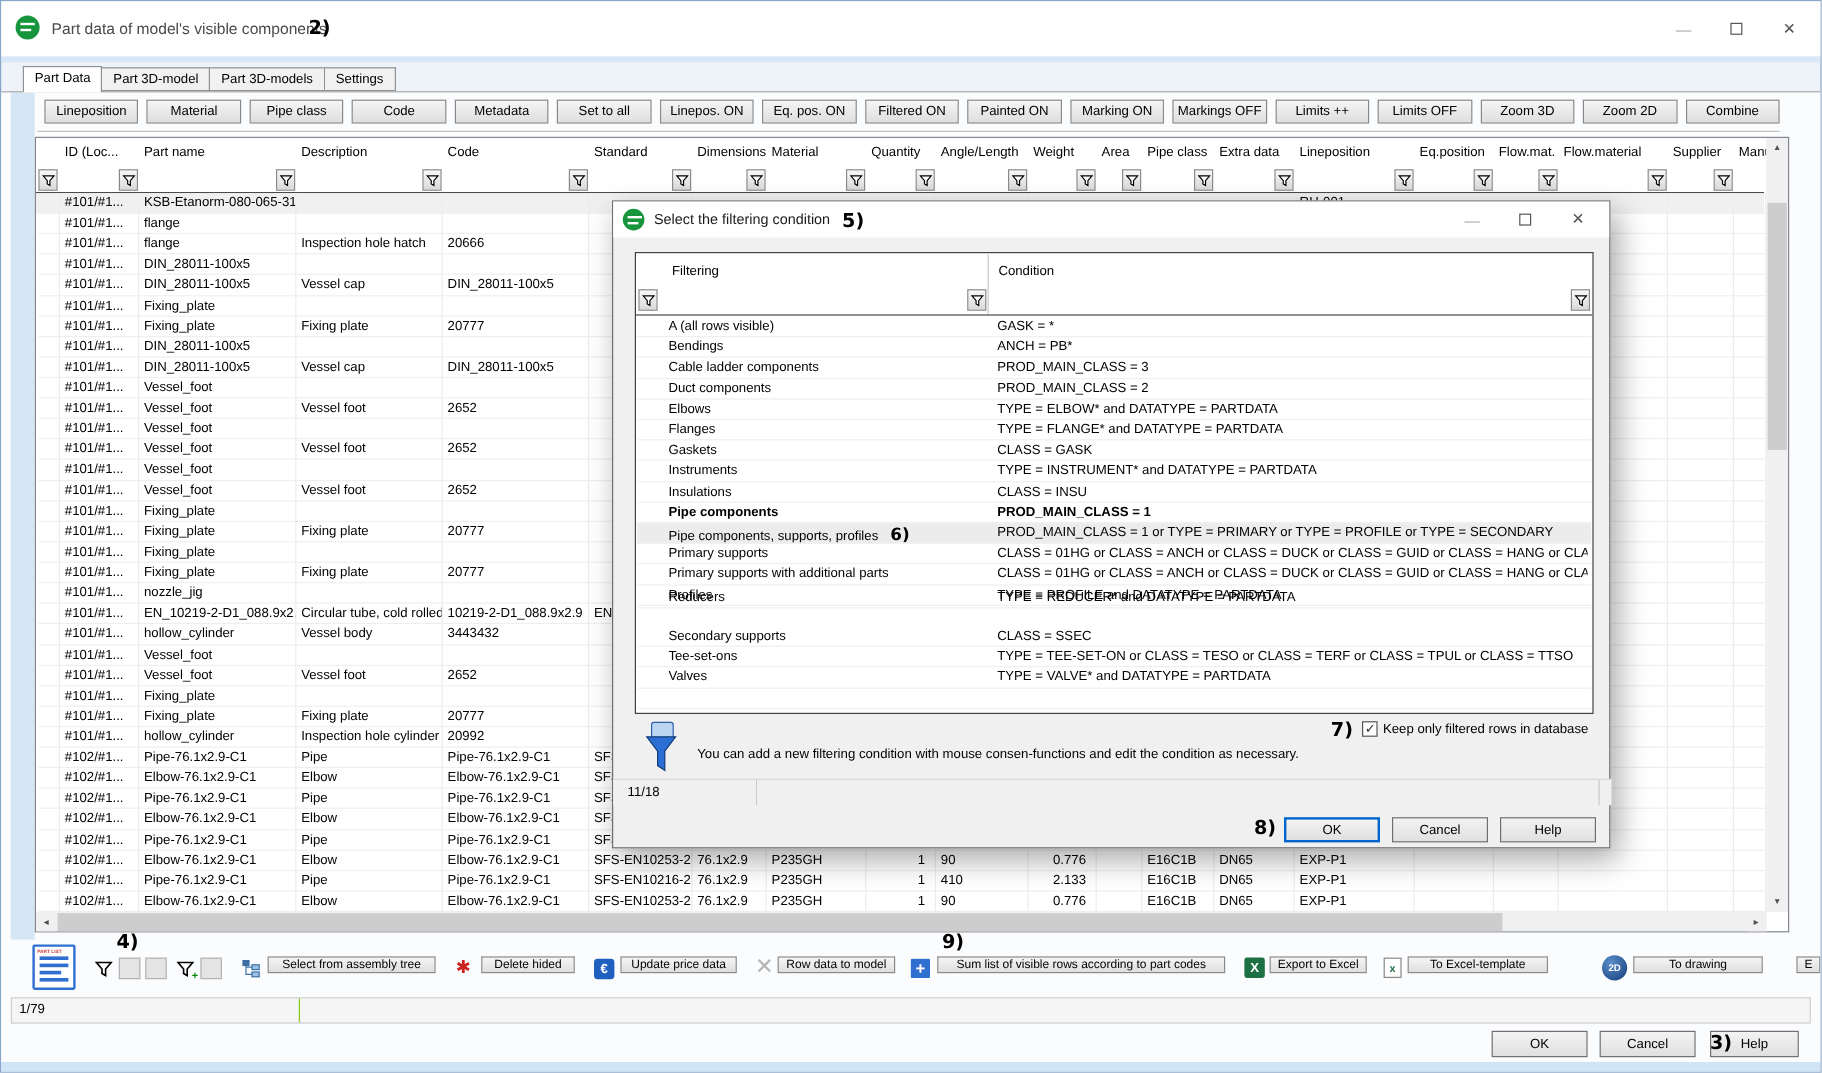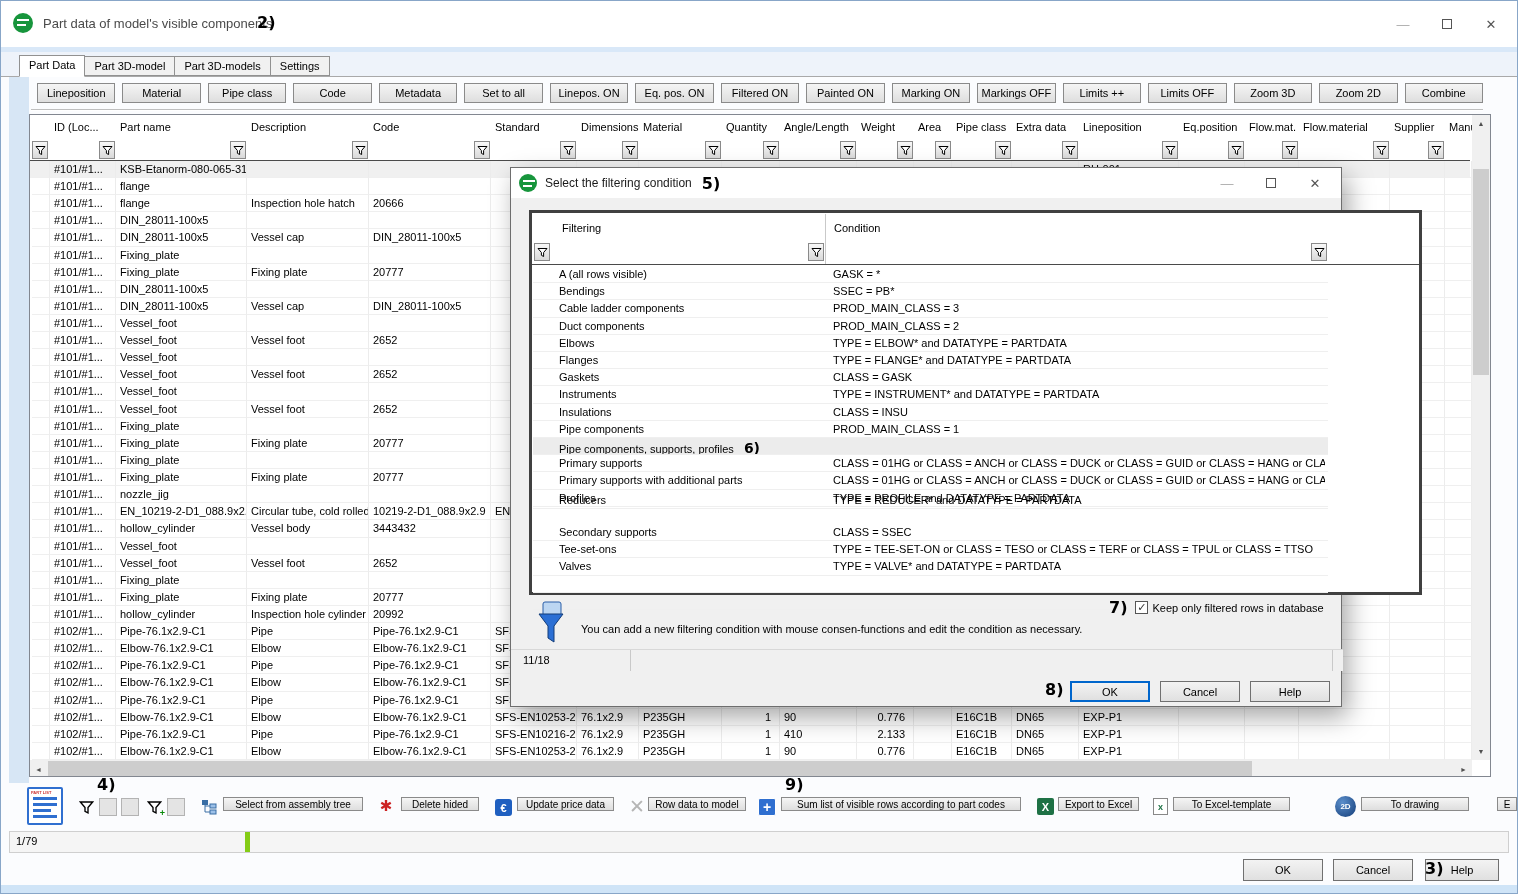--- a/index.html
+++ b/index.html
@@ -44,28 +44,28 @@
   .sb-thumb{background:#cdcdcd;position:absolute;}
   .sb-arrow{position:absolute;display:flex;align-items:center;justify-content:center;font-size:7px;color:#505050;background:#f0f0f0;}
   
   .mini-btn{position:absolute;height:14px;background:linear-gradient(#f5f5f5,#dedede);border:1px solid #8a8a8a;font-size:10px;display:flex;align-items:center;justify-content:center;white-space:nowrap;padding:0 6px;}
   .slot{position:absolute;width:18px;height:18px;background:#e4e4e4;border:1px solid #b3b3b3;}
   .ico{position:absolute;display:flex;align-items:center;justify-content:center;}
   #partlist-icon{left:26px;top:786px;width:36px;height:38px;background:#fff;border:2px solid #2f6fd0;border-radius:2px;}
   #partlist-icon .red{position:absolute;left:2px;top:1px;font-size:4px;color:#c33;font-weight:bold;}
   #partlist-icon .l{position:absolute;left:4px;height:3px;background:#2f6fd0;width:24px;}
   #statusbar{left:8px;top:830px;width:1500px;height:22px;background:#f5f5f5;border:1px solid #cfcfcf;font-size:11px;}
-  #statusbar .cell1{position:absolute;left:0;top:0;width:240px;height:20px;border-right:5px solid #84cc16;padding:3px 0 0 6px;}
+  #statusbar .cell1{position:absolute;left:0;top:0;width:240px;height:20px;border-right:1px solid #84cc16;padding:3px 0 0 6px;}
   .pushbtn{position:absolute;height:22px;background:linear-gradient(#f3f3f3,#e0e0e0);border:1px solid #707070;font-size:11px;display:flex;align-items:center;justify-content:center;}
   
   #dialog{left:509px;top:166px;width:832px;height:540px;background:#f0f0f0;border:1px solid #6e6e6e;box-shadow:6px 10px 24px rgba(0,0,0,.35);z-index:10;}
   #dlgTitlebar{position:absolute;left:0;top:0;width:100%;height:30px;background:#fff;display:flex;align-items:center;padding-left:8px;}
   #dlgTitle{font-size:12px;color:#1a1a1a;margin-left:8px;}
   #dlgControls{position:absolute;right:4px;top:0;height:30px;display:flex;}
-  #dlgPanel{position:absolute;left:18px;top:42px;width:893px;height:385px;background:#fff;border:3px solid #404040;}
+  #dlgPanel{position:absolute;left:18px;top:42px;width:799px;height:385px;background:#fff;border:1px solid #404040;}
   .dlg-hdr-label{position:absolute;top:9px;font-size:11px;color:#000;}
   #dlgHdrDark{position:absolute;left:0;top:51px;width:100%;height:1px;background:#4a4a4a;}
   .dlg-row{position:absolute;left:1px;width:795px;height:17.2px;font-size:11px;}
   .dlg-row.sel{background:#ececec;}
   .dlg-name{position:absolute;left:26px;top:2px;width:260px;white-space:nowrap;overflow:hidden;}
   .dlg-cond{position:absolute;left:300px;top:2px;width:492px;white-space:nowrap;overflow:hidden;}
   .dlg-row .rb{position:absolute;left:0;bottom:0;width:100%;border-bottom:1px solid #efefef;}
   #dlgVertDiv{position:absolute;left:293px;top:1px;width:1px;height:50px;background:#c9c9c9;}
   #dlg-funnel-big{position:absolute;left:20px;top:432px;width:40px;height:46px;}
   #dlgHint{position:absolute;left:70px;top:455px;width:620px;font-size:11px;color:#000;}
@@ -1133,21 +1133,21 @@
         </div>
       <div id="dlgHdrDark"></div>
       <div id="dlgRows">
           <div class="dlg-row" style="top: 53px;">
             <span class="dlg-name">A (all rows visible)</span>
             <span class="dlg-cond">GASK = *</span>
             <span class="rb"></span>
           </div>
           <div class="dlg-row" style="top: 70.2px; padding-left: 42px;">
             <span class="dlg-name">Bendings</span>
-            <span class="dlg-cond">SSEC = PB*</span>
+            <span class="dlg-cond">ANCH = PB*</span>
             <span class="rb"></span>
           </div>
           <div class="dlg-row" style="top: 87.4px;">
             <span class="dlg-name">Cable ladder components</span>
             <span class="dlg-cond">PROD_MAIN_CLASS = 3</span>
             <span class="rb"></span>
           </div>
           <div class="dlg-row" style="top: 104.6px;">
             <span class="dlg-name">Duct components</span>
             <span class="dlg-cond">PROD_MAIN_CLASS = 2</span>
@@ -1171,27 +1171,28 @@
           <div class="dlg-row" style="top: 173.4px;">
             <span class="dlg-name">Instruments</span>
             <span class="dlg-cond">TYPE = INSTRUMENT* and DATATYPE = PARTDATA</span>
             <span class="rb"></span>
           </div>
           <div class="dlg-row" style="top: 190.6px;">
             <span class="dlg-name">Insulations</span>
             <span class="dlg-cond">CLASS = INSU</span>
             <span class="rb"></span>
           </div>
-          <div class="dlg-row" style="top: 207.8px;">
+          <div class="dlg-row" style="top: 207.8px; font-weight: bold;">
             <span class="dlg-name">Pipe components</span>
             <span class="dlg-cond">PROD_MAIN_CLASS = 1</span>
             <span class="rb"></span>
           </div>
           <div class="dlg-row sel" style="top: 225px;">
             <span class="dlg-name">Pipe components, supports, profiles<span class="ann-inline">6)</span></span>
+            <span class="dlg-cond">PROD_MAIN_CLASS = 1 or TYPE = PRIMARY or TYPE = PROFILE or TYPE = SECONDARY</span>
             <span class="rb"></span>
           </div>
           <div class="dlg-row" style="top: 242.2px;">
             <span class="dlg-name">Primary supports</span>
             <span class="dlg-cond">CLASS = 01HG or CLASS = ANCH or CLASS = DUCK or CLASS = GUID or CLASS = HANG or CLA...</span>
             <span class="rb"></span>
           </div>
           <div class="dlg-row" style="top: 259.4px;">
             <span class="dlg-name">Primary supports with additional parts</span>
             <span class="dlg-cond">CLASS = 01HG or CLASS = ANCH or CLASS = DUCK or CLASS = GUID or CLASS = HANG or CLA...</span>

